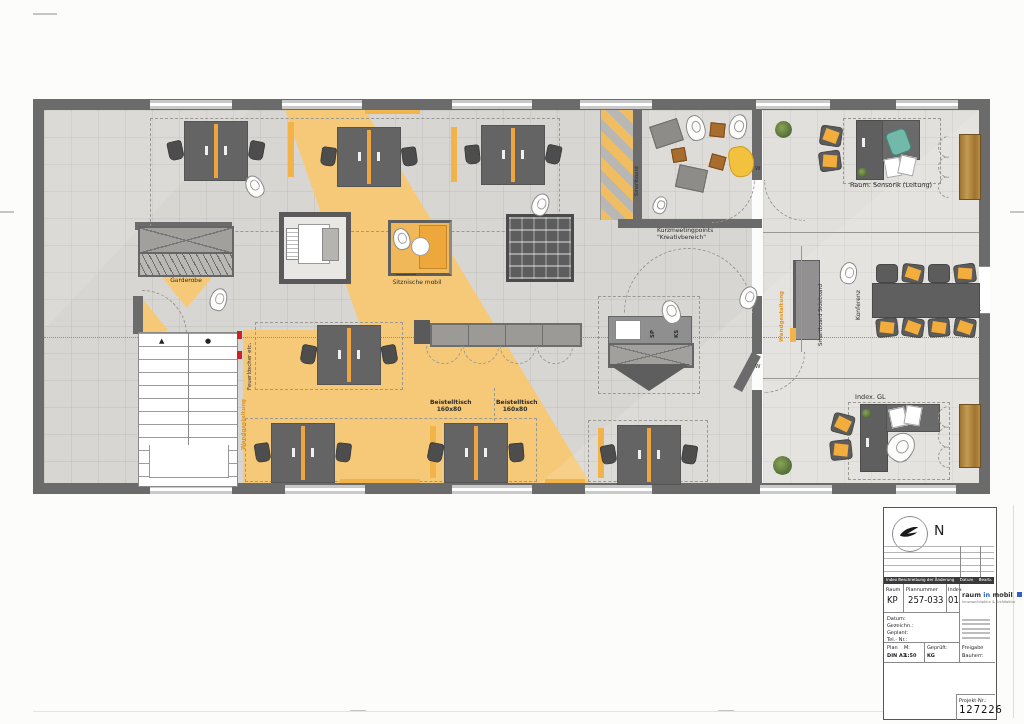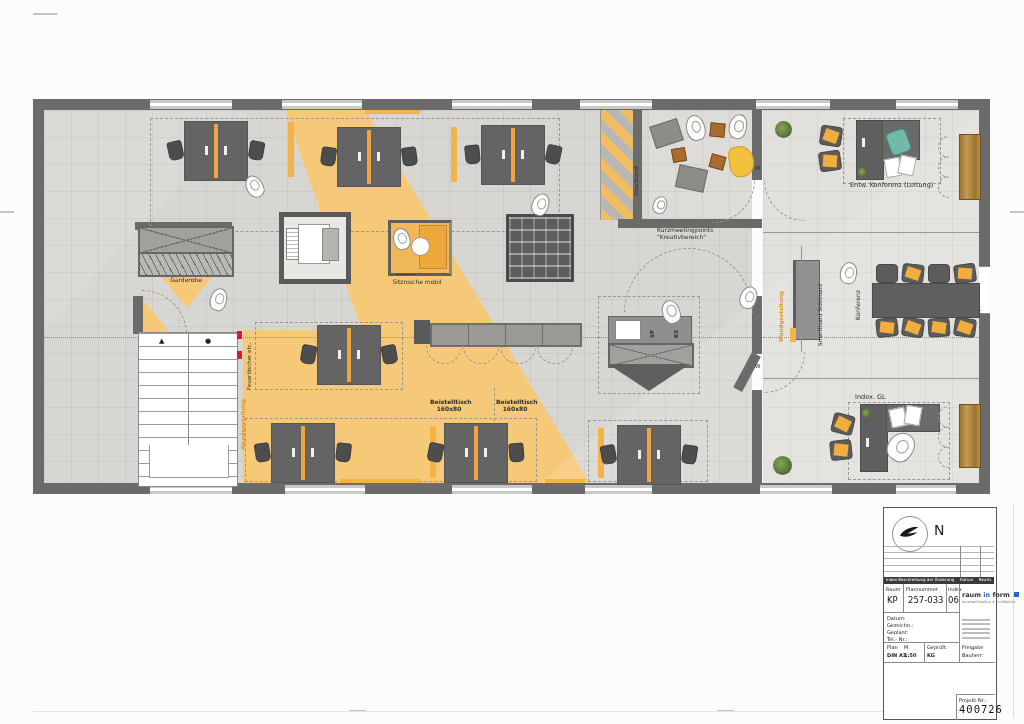--- a/index.html
+++ b/index.html
@@ -262,21 +262,21 @@
   <div class="abs" style="left:882px;top:120px;width:36px;height:38px;background:#6a6a6a;border:1px solid #525252"></div>
   <div class="abs mo" style="left:862px;top:138px"></div>
   <div class="abs plant" style="left:858px;top:168px;width:9px;height:9px"></div>
   <div class="abs" style="left:888px;top:130px;width:19px;height:22px;background:#72b9a9;border:1px solid #3f8d7d;border-radius:5px;transform:rotate(-20deg)"></div>
   <div class="abs paper" style="left:885px;top:158px;width:14px;height:17px;transform:rotate(-10deg)"></div>
   <div class="abs paper" style="left:899px;top:156px;width:14px;height:17px;transform:rotate(12deg)"></div>
   <div class="abs wood" style="left:959px;top:134px;width:20px;height:64px"></div>
   <div class="abs semi-l" style="left:938px;top:136px;width:20px;height:20px"></div>
   <div class="abs semi-l" style="left:938px;top:156px;width:20px;height:20px"></div>
   <div class="abs semi-l" style="left:938px;top:176px;width:20px;height:20px"></div>
-  <div class="abs lbl" style="left:850px;top:182px;width:110px;font-size:6.5px;text-align:left">Entw. Konferenz (Leitung)</div>
+  <div class="abs lbl" style="left:850px;top:182px;width:110px;font-size:6.5px;text-align:left">Raum. Sensorik (Leitung)</div>
 
   <div class="abs vlbl orange" style="left:779px;top:262px;height:80px">Wandgestaltung</div>
   <div class="abs" style="left:793px;top:260px;width:23px;height:78px;background:#929090;border:1px solid #5e5e5e;border-left-width:3px"></div>
   <div class="abs" style="left:790px;top:328px;width:6px;height:14px;background:#f2b349"></div>
   <div class="abs" style="left:801px;top:246px;width:1px;height:106px;background:#6fa7b0"></div>
   <div class="abs vlbl" style="left:818px;top:258px;height:88px">Smartboard Sideboard</div>
   <div class="abs person" style="left:840px;top:262px;width:15px;height:20px;transform:rotate(10deg)"></div>
   <div class="abs vlbl" style="left:855px;top:280px;height:40px;font-size:6px">Konferenz</div>
   <div class="abs" style="left:872px;top:283px;width:106px;height:33px;background:#5f5f5f;border:1px solid #4a4a4a"></div>
   <div class="abs stool" style="left:876px;top:264px;width:20px;height:17px"></div>
@@ -347,25 +347,25 @@
     </div>
 
     <div class="abs" style="left:0;top:76px;width:75px;height:28px;border-bottom:1px solid #8a8a8a">
       <i class="vline" style="left:19px"></i>
       <i class="vline" style="left:62px"></i>
       <span class="abs t5" style="left:2px;top:1px">Raum</span>
       <span class="abs t5" style="left:22px;top:1px">Plannummer</span>
       <span class="abs t5" style="left:64px;top:1px">Index</span>
       <span class="abs t8" style="left:3px;top:11px">KP</span>
       <span class="abs t8" style="left:24px;top:11px">257-033</span>
-      <span class="abs t8" style="left:64px;top:11px">06</span>
+      <span class="abs t8" style="left:64px;top:11px">01</span>
     </div>
 
     <div class="abs" style="left:75px;top:76px;width:35px;height:28px;border-left:1px solid #8a8a8a">
-      <div class="logo" style="position:absolute;left:2px;top:7px"><span>raum</span> <span class="in">in</span> <span>form</span><span class="logosq"></span></div>
+      <div class="logo" style="position:absolute;left:2px;top:7px"><span>raum</span> <span class="in">in</span> <span>mobil</span><span class="logosq"></span></div>
       <div class="sub" style="position:absolute;left:2px;top:16px">Innenarchitektur &amp; Architektur</div>
     </div>
 
     <div class="abs" style="left:0;top:104px;width:75px;height:30px;border-bottom:1px solid #8a8a8a">
       <div class="t5" style="position:absolute;left:3px;top:2px">Datum:</div>
       <div class="t5" style="position:absolute;left:3px;top:9px">Gezeichn.:</div>
       <div class="t5" style="position:absolute;left:3px;top:16px">Geplant:</div>
       <div class="t5" style="position:absolute;left:3px;top:23px">Tel.- Nr.:</div>
     </div>
 
@@ -387,17 +387,17 @@
       <span class="abs t5" style="left:43px;top:9px;font-weight:bold">KG</span>
     </div>
     <div class="abs" style="left:75px;top:134px;width:35px;height:20px;border-left:1px solid #8a8a8a;border-bottom:1px solid #8a8a8a">
       <span class="t5" style="position:absolute;left:2px;top:1px">Freigabe Bauherr:</span>
     </div>
 
     <div class="vline" style="left:75px;top:76px;height:58px;position:absolute;bottom:auto"></div>
 
     <div class="abs" style="left:72px;top:186px;width:38px;height:25px;border-left:1px solid #8a8a8a;border-top:1px solid #8a8a8a">
       <span class="t5" style="position:absolute;left:2px;top:1px">Projekt-Nr.:</span>
-      <span class="mono" style="position:absolute;left:2px;top:8px;font-size:10.5px;color:#111;letter-spacing:1px">400726</span>
+      <span class="mono" style="position:absolute;left:2px;top:8px;font-size:10.5px;color:#111;letter-spacing:1px">127226</span>
     </div>
   </div>
 
 </div>
 
 </body></html>

